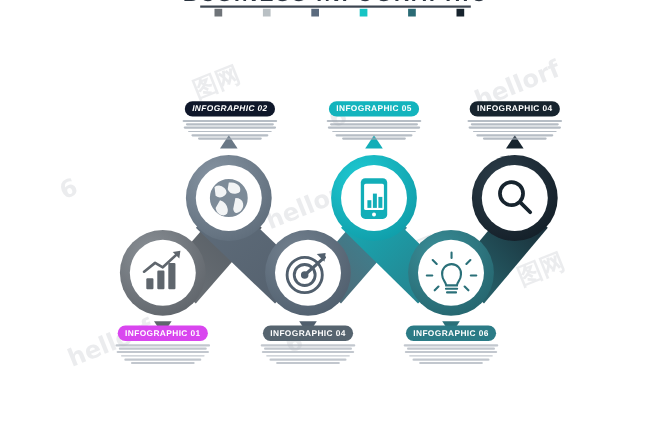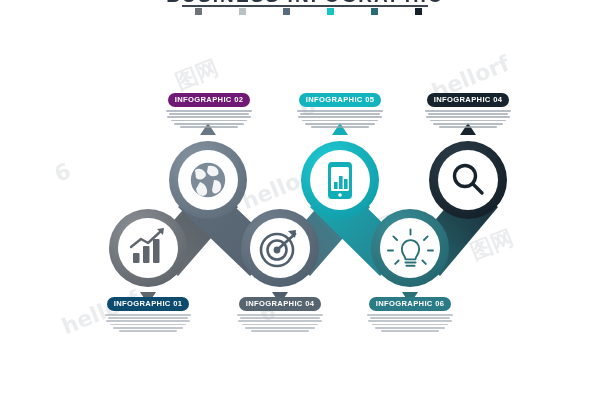--- a/index.html
+++ b/index.html
@@ -213,29 +213,29 @@
       <circle cx="468" cy="180" r="30" fill="#ffffff"></circle>
       <g stroke="#17242e" fill="none" stroke-width="3.4" stroke-linecap="round">
         <circle cx="465" cy="176" r="10.5"></circle>
         <path d="M473 184 L482 193"></path>
       </g>
       <path d="M460 135 L476 135 L468 123 Z" fill="#17242e"></path>
     </g>
   </svg>
 
   <div id="blocks">
-      <div class="block blk-b" style="left: 96px; top: 292px;"><div class="pill" style="background: #0c4a6e;">INFOGRAPHIC 01</div><div class="lines" title="Lorem ipsum dolor sit amet consectetur adipiscing elit sed do eiusmod tempor incididunt ut labore et dolore magna aliqua ut enim ad minim veniam quis nostrud exercitation ullamco">
-          <div class="ln" style="width: 86px;"></div>
-          <div class="ln" style="width: 80px;"></div>
-          <div class="ln" style="width: 84px;"></div>
-          <div class="ln" style="width: 76px;"></div>
-          <div class="ln" style="width: 70px;"></div>
-          <div class="ln" style="width: 58px;"></div>
-        </div></div>
-      <div class="block blk-t" style="left: 157px; top: 88px;"><div class="pill" style="background: #701a75;">INFOGRAPHIC 02</div><div class="lines" title="Lorem ipsum dolor sit amet consectetur adipiscing elit sed do eiusmod tempor incididunt ut labore et dolore magna aliqua ut enim ad minim veniam quis nostrud exercitation ullamco">
+      <div class="block blk-b" style="left: 96px; top: 292px;"><div class="pill" style="background: #d946ef;">INFOGRAPHIC 01</div><div class="lines" title="Lorem ipsum dolor sit amet consectetur adipiscing elit sed do eiusmod tempor incididunt ut labore et dolore magna aliqua ut enim ad minim veniam quis nostrud exercitation ullamco">
+          <div class="ln" style="width: 86px;"></div>
+          <div class="ln" style="width: 80px;"></div>
+          <div class="ln" style="width: 84px;"></div>
+          <div class="ln" style="width: 76px;"></div>
+          <div class="ln" style="width: 70px;"></div>
+          <div class="ln" style="width: 58px;"></div>
+        </div></div>
+      <div class="block blk-t" style="left: 157px; top: 88px;"><div class="pill" style="background: #0f172a; font-style: italic;">INFOGRAPHIC 02</div><div class="lines" title="Lorem ipsum dolor sit amet consectetur adipiscing elit sed do eiusmod tempor incididunt ut labore et dolore magna aliqua ut enim ad minim veniam quis nostrud exercitation ullamco">
           <div class="ln" style="width: 86px;"></div>
           <div class="ln" style="width: 80px;"></div>
           <div class="ln" style="width: 84px;"></div>
           <div class="ln" style="width: 76px;"></div>
           <div class="ln" style="width: 70px;"></div>
           <div class="ln" style="width: 58px;"></div>
         </div></div>
       <div class="block blk-b" style="left: 228px; top: 292px;"><div class="pill" style="background: rgb(86, 100, 111);">INFOGRAPHIC 04</div><div class="lines" title="Lorem ipsum dolor sit amet consectetur adipiscing elit sed do eiusmod tempor incididunt ut labore et dolore magna aliqua ut enim ad minim veniam quis nostrud exercitation ullamco">
           <div class="ln" style="width: 86px;"></div>
           <div class="ln" style="width: 80px;"></div>

